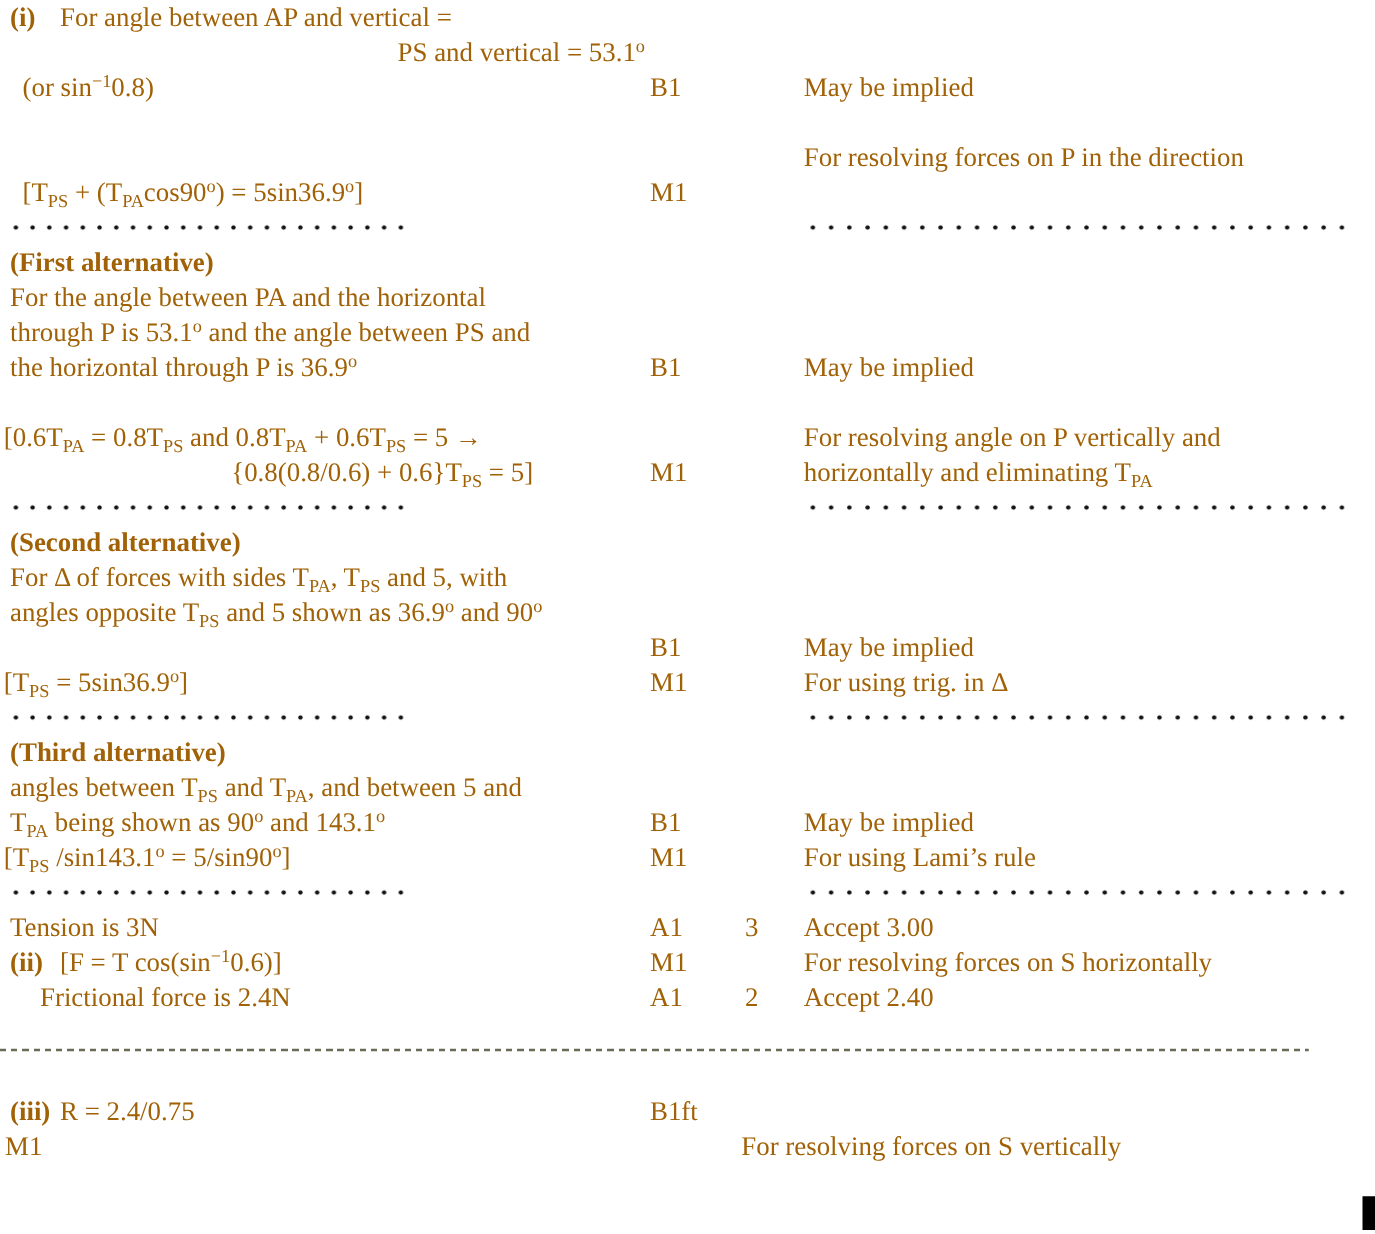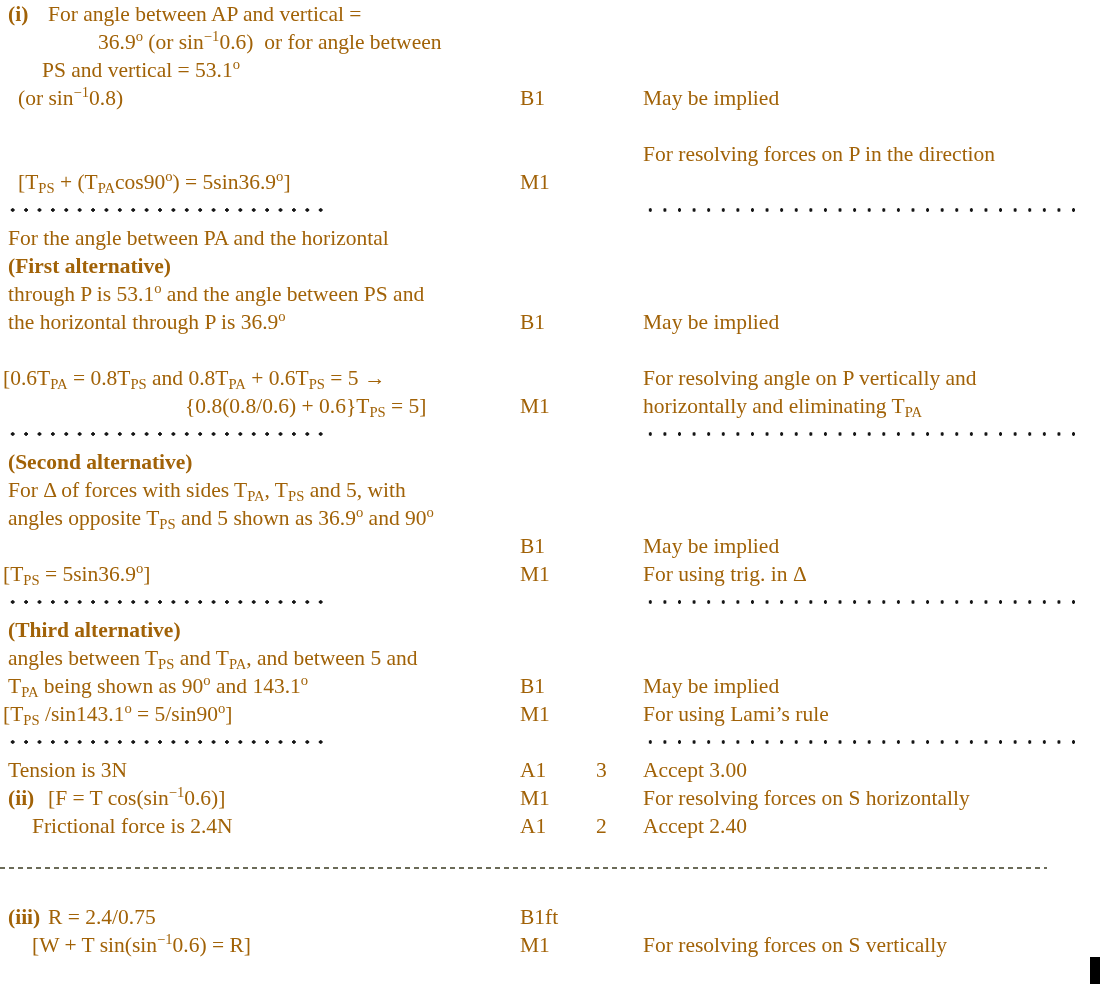--- a/index.html
+++ b/index.html
@@ -20,21 +20,21 @@
   }
   .row.tall{display:block;height:36px;}
   .cell{white-space:pre;overflow:visible;}
   .left{padding-left:8px;}
   .mark{padding-left:4px;}
   .num{padding-left:10px;}
   .comment{padding-left:7px;}
   .bold{font-weight:bold;}
   .neg{padding-left:3px;}
   .in30{padding-left:18px;}
-  .in34{padding-left:42px;}
+  .in34{padding-left:42px;text-align:right;}
   .in40{padding-left:32px;}
   .in90{padding-left:98px;}
   .in177{padding-left:185px;font-family:Liberation Serif, serif;}
   .prefix{font-weight:bold;display:inline-block;width:40px;}
   sub{font-size:68%;vertical-align:-0.30em;line-height:0;}
   sup{font-size:68%;vertical-align:0.52em;line-height:0;}
   .dots-left{
     margin-top:11px;margin-left:-2px;width:324px;height:6px;
     background:radial-gradient(circle,#151515 1.5px,transparent 2px) left center / 13.4px 6px repeat-x;
   }
@@ -56,26 +56,20 @@
 
 <div class="sheet">
 
   <div class="row">
     <div class="cell left"><span class="prefix">(i)</span><span>For angle between AP and vertical =</span></div>
     <div class="cell mark"></div>
       <div class="cell num"></div>
       <div class="cell comment"></div>
   </div>
 
-  <div class="row">
-    <div class="cell left in90">36.9<sup>o</sup> (or sin<sup>−1</sup>0.6)  or for angle between</div>
-    <div class="cell mark"></div>
-      <div class="cell num"></div>
-      <div class="cell comment"></div>
-  </div>
 
   <div class="row">
     <div class="cell left in34">PS and vertical = 53.1<sup>o</sup></div>
     <div class="cell mark"></div>
       <div class="cell num"></div>
       <div class="cell comment"></div>
   </div>
 
   <div class="row">
     <div class="cell left in30">(or sin<sup>−1</sup>0.8)</div>
@@ -105,28 +99,28 @@
   </div>
 
   <div class="row">
     <div class="cell left"><div class="dots-left"></div></div>
     <div class="cell mark"></div>
       <div class="cell num"></div>
     <div class="cell comment"><div class="dots-right"></div></div>
   </div>
 
   <div class="row">
+    <div class="cell left bold">(First alternative)</div>
+    <div class="cell mark"></div>
+      <div class="cell num"></div>
+      <div class="cell comment"></div>
+  </div>
+
+  <div class="row">
     <div class="cell left">For the angle between PA and the horizontal</div>
-    <div class="cell mark"></div>
-      <div class="cell num"></div>
-      <div class="cell comment"></div>
-  </div>
-
-  <div class="row">
-    <div class="cell left bold">(First alternative)</div>
     <div class="cell mark"></div>
       <div class="cell num"></div>
       <div class="cell comment"></div>
   </div>
 
   <div class="row">
     <div class="cell left">through P is 53.1<sup>o</sup> and the angle between PS and</div>
     <div class="cell mark"></div>
       <div class="cell num"></div>
       <div class="cell comment"></div>
@@ -271,20 +265,19 @@
   </div>
 
   <div class="row">
     <div class="cell left"><span class="prefix">(iii)</span><span>R = 2.4/0.75</span></div>
     <div class="cell mark">B1ft</div>
       <div class="cell num"></div>
       <div class="cell comment"></div>
   </div>
 
   <div class="row">
-    <div class="cell left in40">[W + T sin(sin<sup>−1</sup>0.6) = R]</div>
     <div class="cell mark">M1</div>
       <div class="cell num"></div>
       <div class="cell comment">For resolving forces on S vertically</div>
   </div>
 
   <div class="corner-mark"></div>
 </div>
 
 </body></html>

